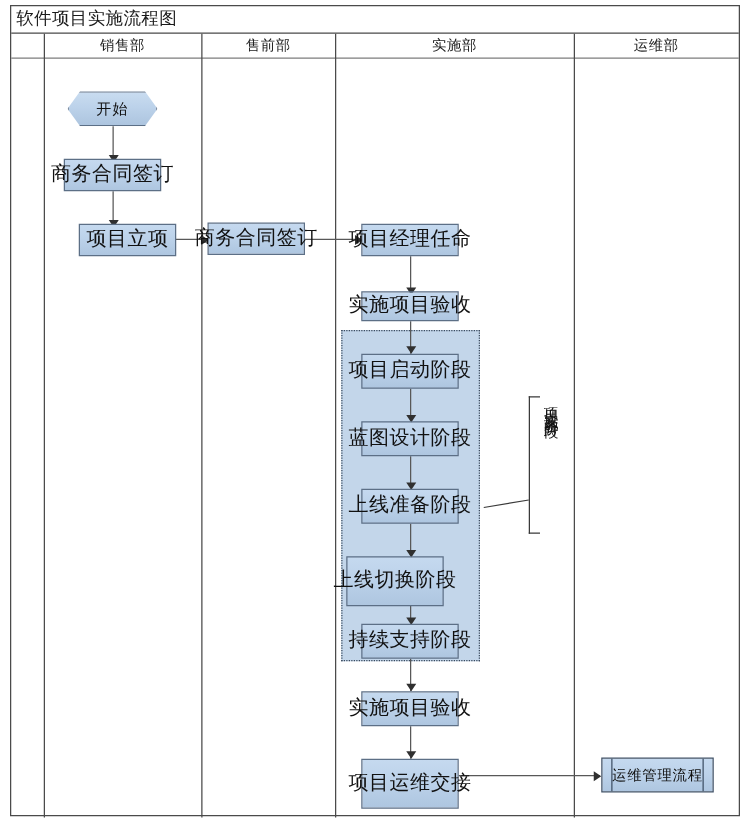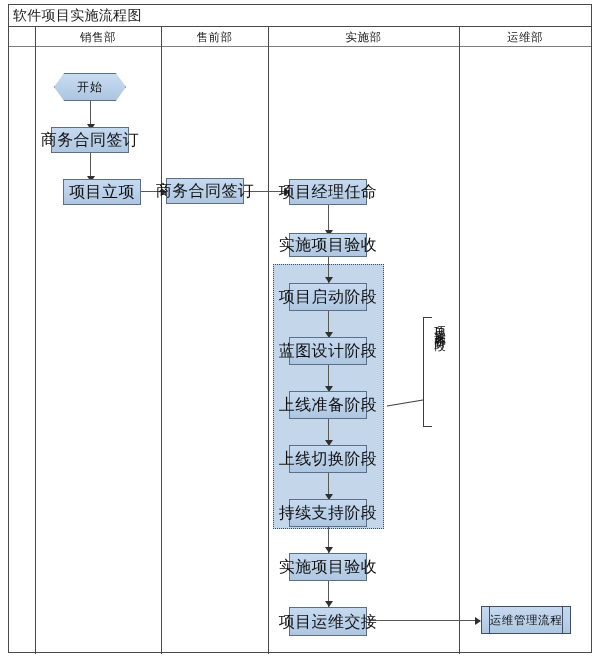--- a/index.html
+++ b/index.html
@@ -257,27 +257,27 @@
   <div class="node" style="left:280px; top:174px; width:78px; height:26px;">项目经理任命</div>
 
   <div class="node" style="left:280px; top:228px; width:78px; height:24px;">实施项目验收</div>
 
   <div class="node" style="left:280px; top:278px; width:78px; height:28px;">项目启动阶段</div>
 
   <div class="node" style="left:280px; top:332px; width:78px; height:28px;">蓝图设计阶段</div>
 
   <div class="node" style="left:280px; top:386px; width:78px; height:28px;">上线准备阶段</div>
 
-  <div class="node" style="left:280px; top:440px; width:78px; height:28px;">上线切换阶段</div>
+  <div class="node" style="left:268px; top:440px; width:78px; height:40px;">上线切换阶段</div>
 
   <div class="node" style="left:280px; top:494px; width:78px; height:28px;">持续支持阶段</div>
 
   <div class="node" style="left:280px; top:548px; width:78px; height:28px;">实施项目验收</div>
 
-  <div class="node" style="left:280px; top:602px; width:78px; height:29px;">项目运维交接</div>
+  <div class="node" style="left:280px; top:602px; width:78px; height:40px;">项目运维交接</div>
 
   <div class="predef" style="left:472px; top:601px; width:90px; height:28px;">运维管理流程</div>
 
   <svg id="annot-leader" viewBox="0 0 38 26">
     <line x1="0" y1="6" x2="36" y2="0" stroke="#3a3a3a" stroke-width="1"></line>
   </svg>
   <div id="annot-bracket"></div>
   <div id="annot-text">项目实施各阶段</div>
 
 </div>

